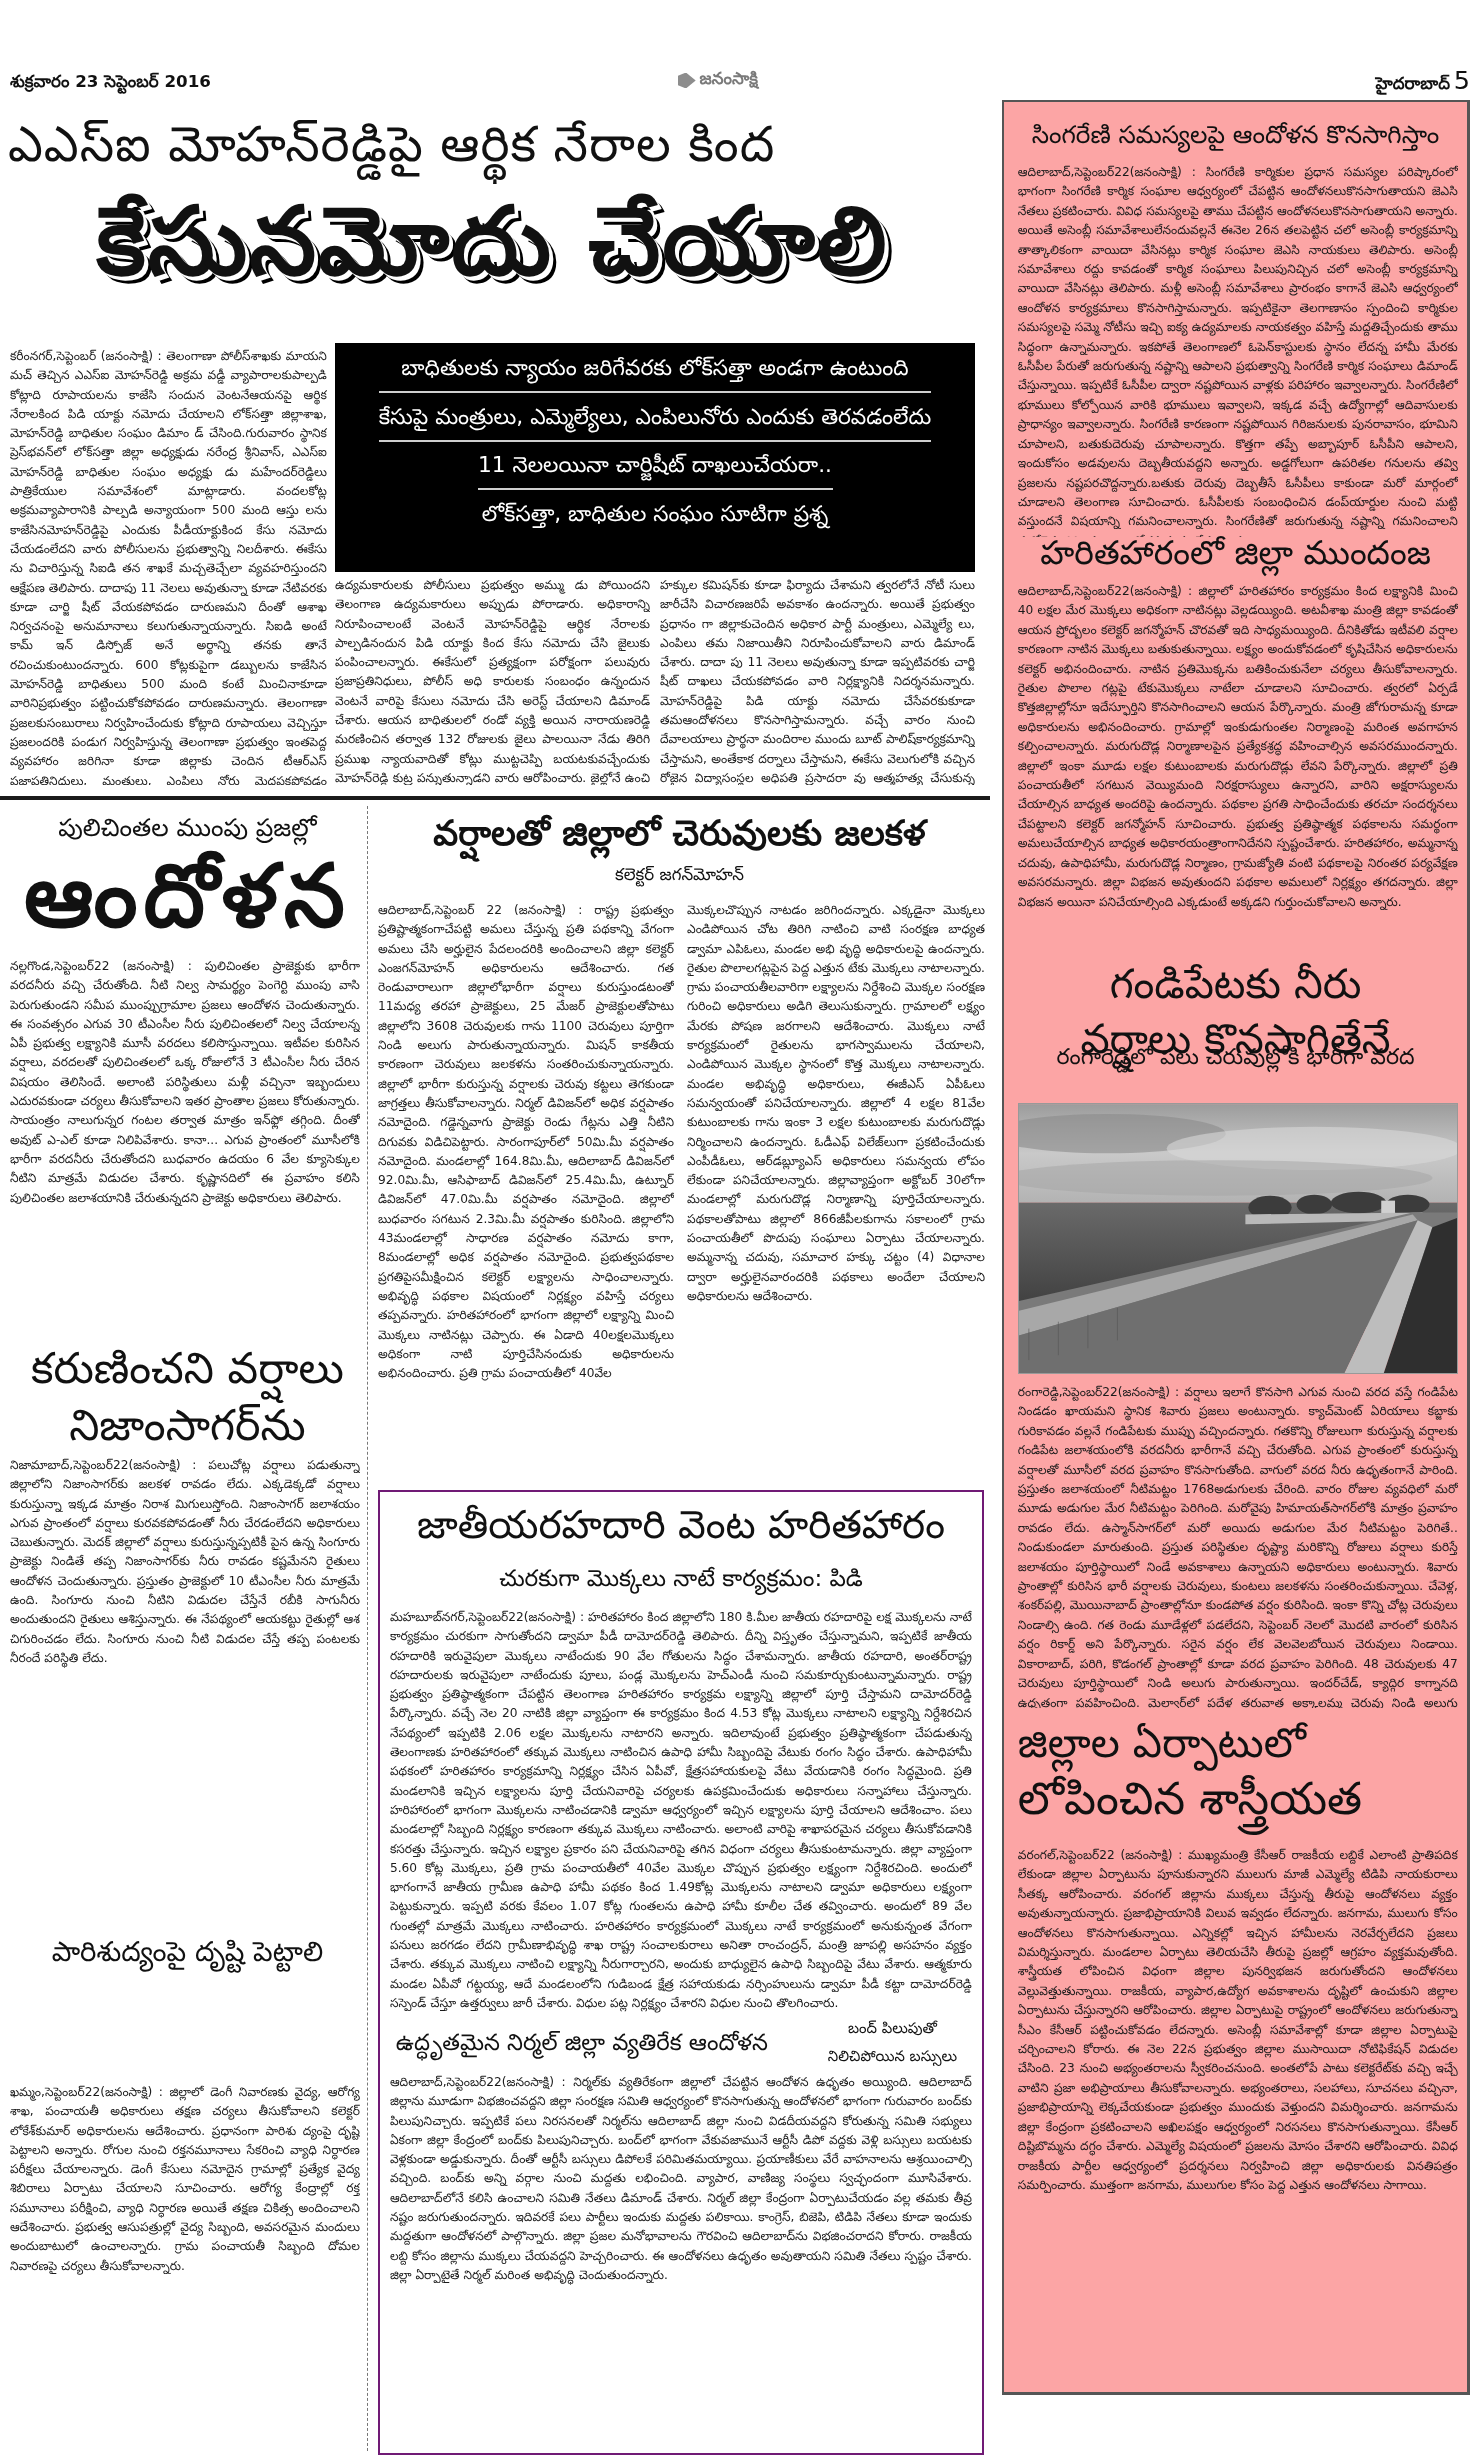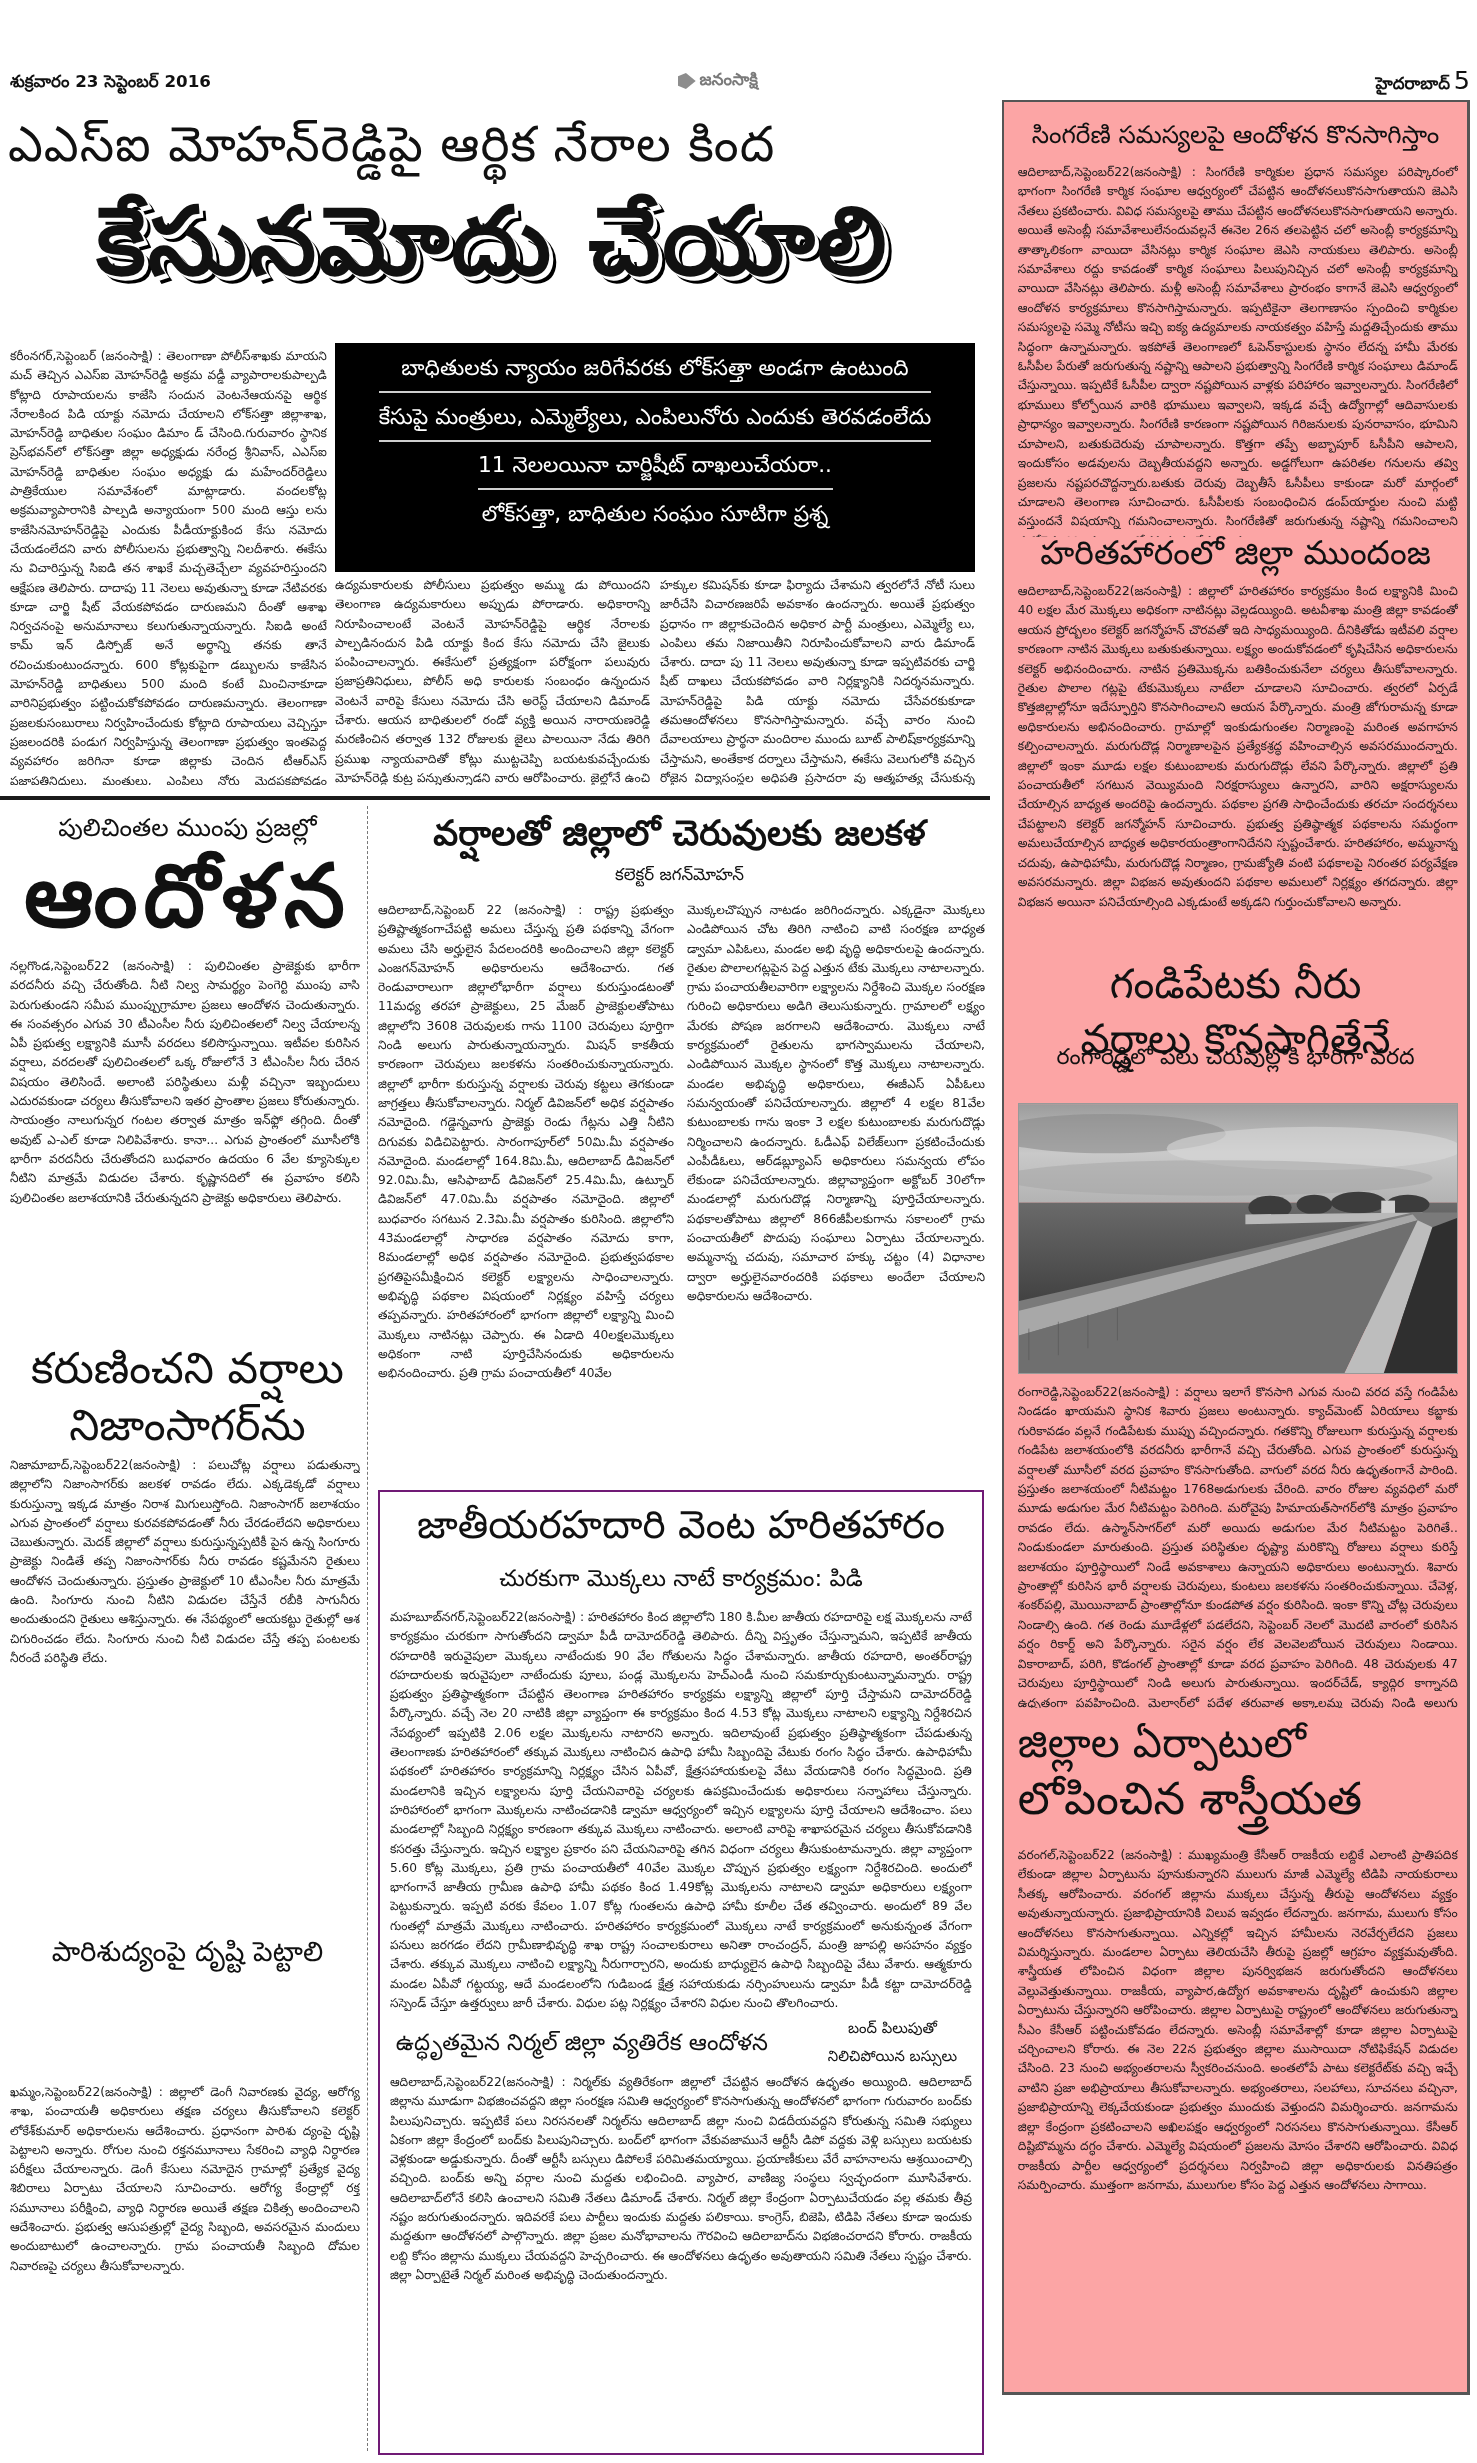--- a/index.html
+++ b/index.html
@@ -5,21 +5,21 @@
   * { box-sizing: border-box; margin: 0; padding: 0; }
   html, body { width: 1478px; height: 2464px; background: #ffffff; overflow: hidden; }
   body { position: relative; font-family: "DejaVu Sans", sans-serif; color: #111; }
   .abs { position: absolute; }
   .body-text {
     font-family: "DejaVu Sans", sans-serif;
     font-size: 12.2px; line-height: 19.3px; text-align: justify; color: #1a1a1a;
     overflow: hidden;
   }
   .hdr-date { left: 9.9px; top: 71px; font-size: 16.7px; font-weight: bold; }
-  .hdr-logo { left: 678px; top: 69px; font-size: 16.7px; font-weight: bold; color: #7a7a7a; display: flex; align-items: center; gap: 3.9px; }
+  .hdr-logo { left: 678px; top: 69px; font-size: 16.7px; font-weight: bold; color: #7a7a7a; display: flex; align-items: center; gap: 3.9px; font-family: Liberation Serif, serif; }
   .hdr-logo .logo-mark { width: 17.7px; height: 15.8px; background: #8d8d8d; clip-path: polygon(0 20%, 45% 0, 100% 50%, 45% 100%, 0 80%); }
   .hdr-city { right: 7.9px; top: 65px; font-size: 16.7px; font-weight: bold; }
   .hdr-city .page-no { font-size: 25.6px; font-weight: normal; margin-left: 3.9px; }
 
   .lead-kicker { left: 8px; width: 985px; top: 116px; font-size: 49px; font-weight: normal; letter-spacing: 1px; }
   .lead-headline { left: 0; width: 985px; top: 177px; text-align: center; font-size: 95px; font-weight: bold; letter-spacing: 2px; line-height: 128px;
     text-shadow: 3.9px 3.9px 0 #fff, 6.9px 6.9px 0 #000; }
 
   .black-box { left: 335px; top: 343px; width: 640px; height: 229px; background: #000; color: #fff; text-align: center; padding-top: 7.9px; }
   .black-box .bb-line { font-size: 21.7px; line-height: 33px; }

